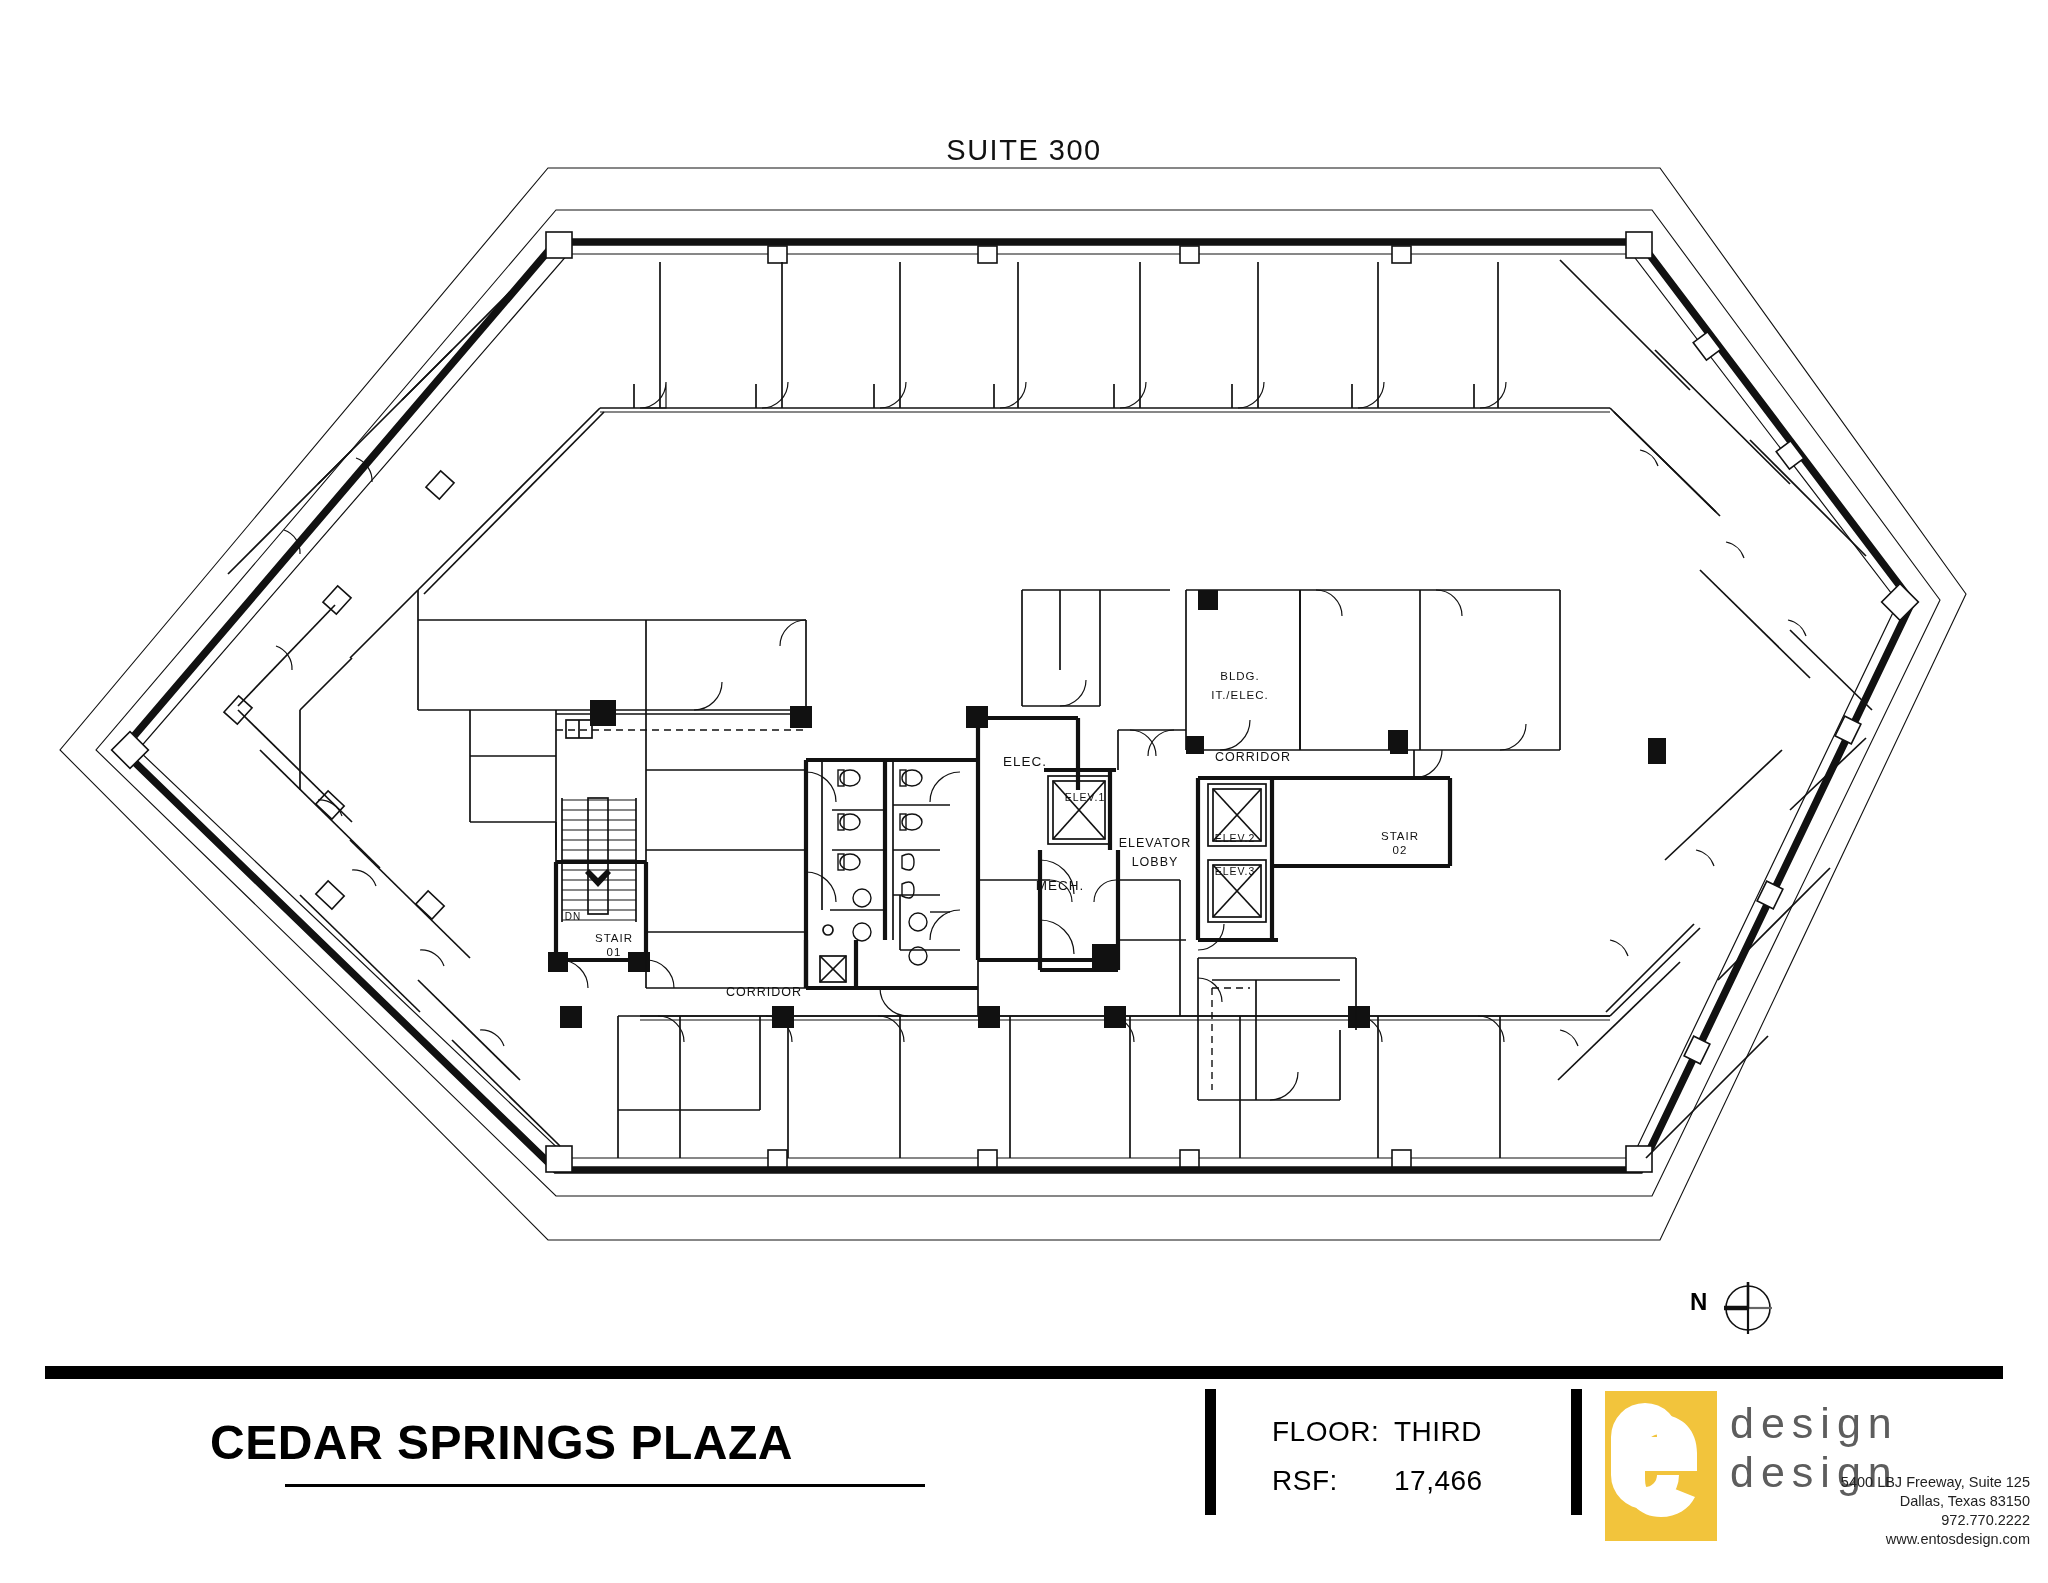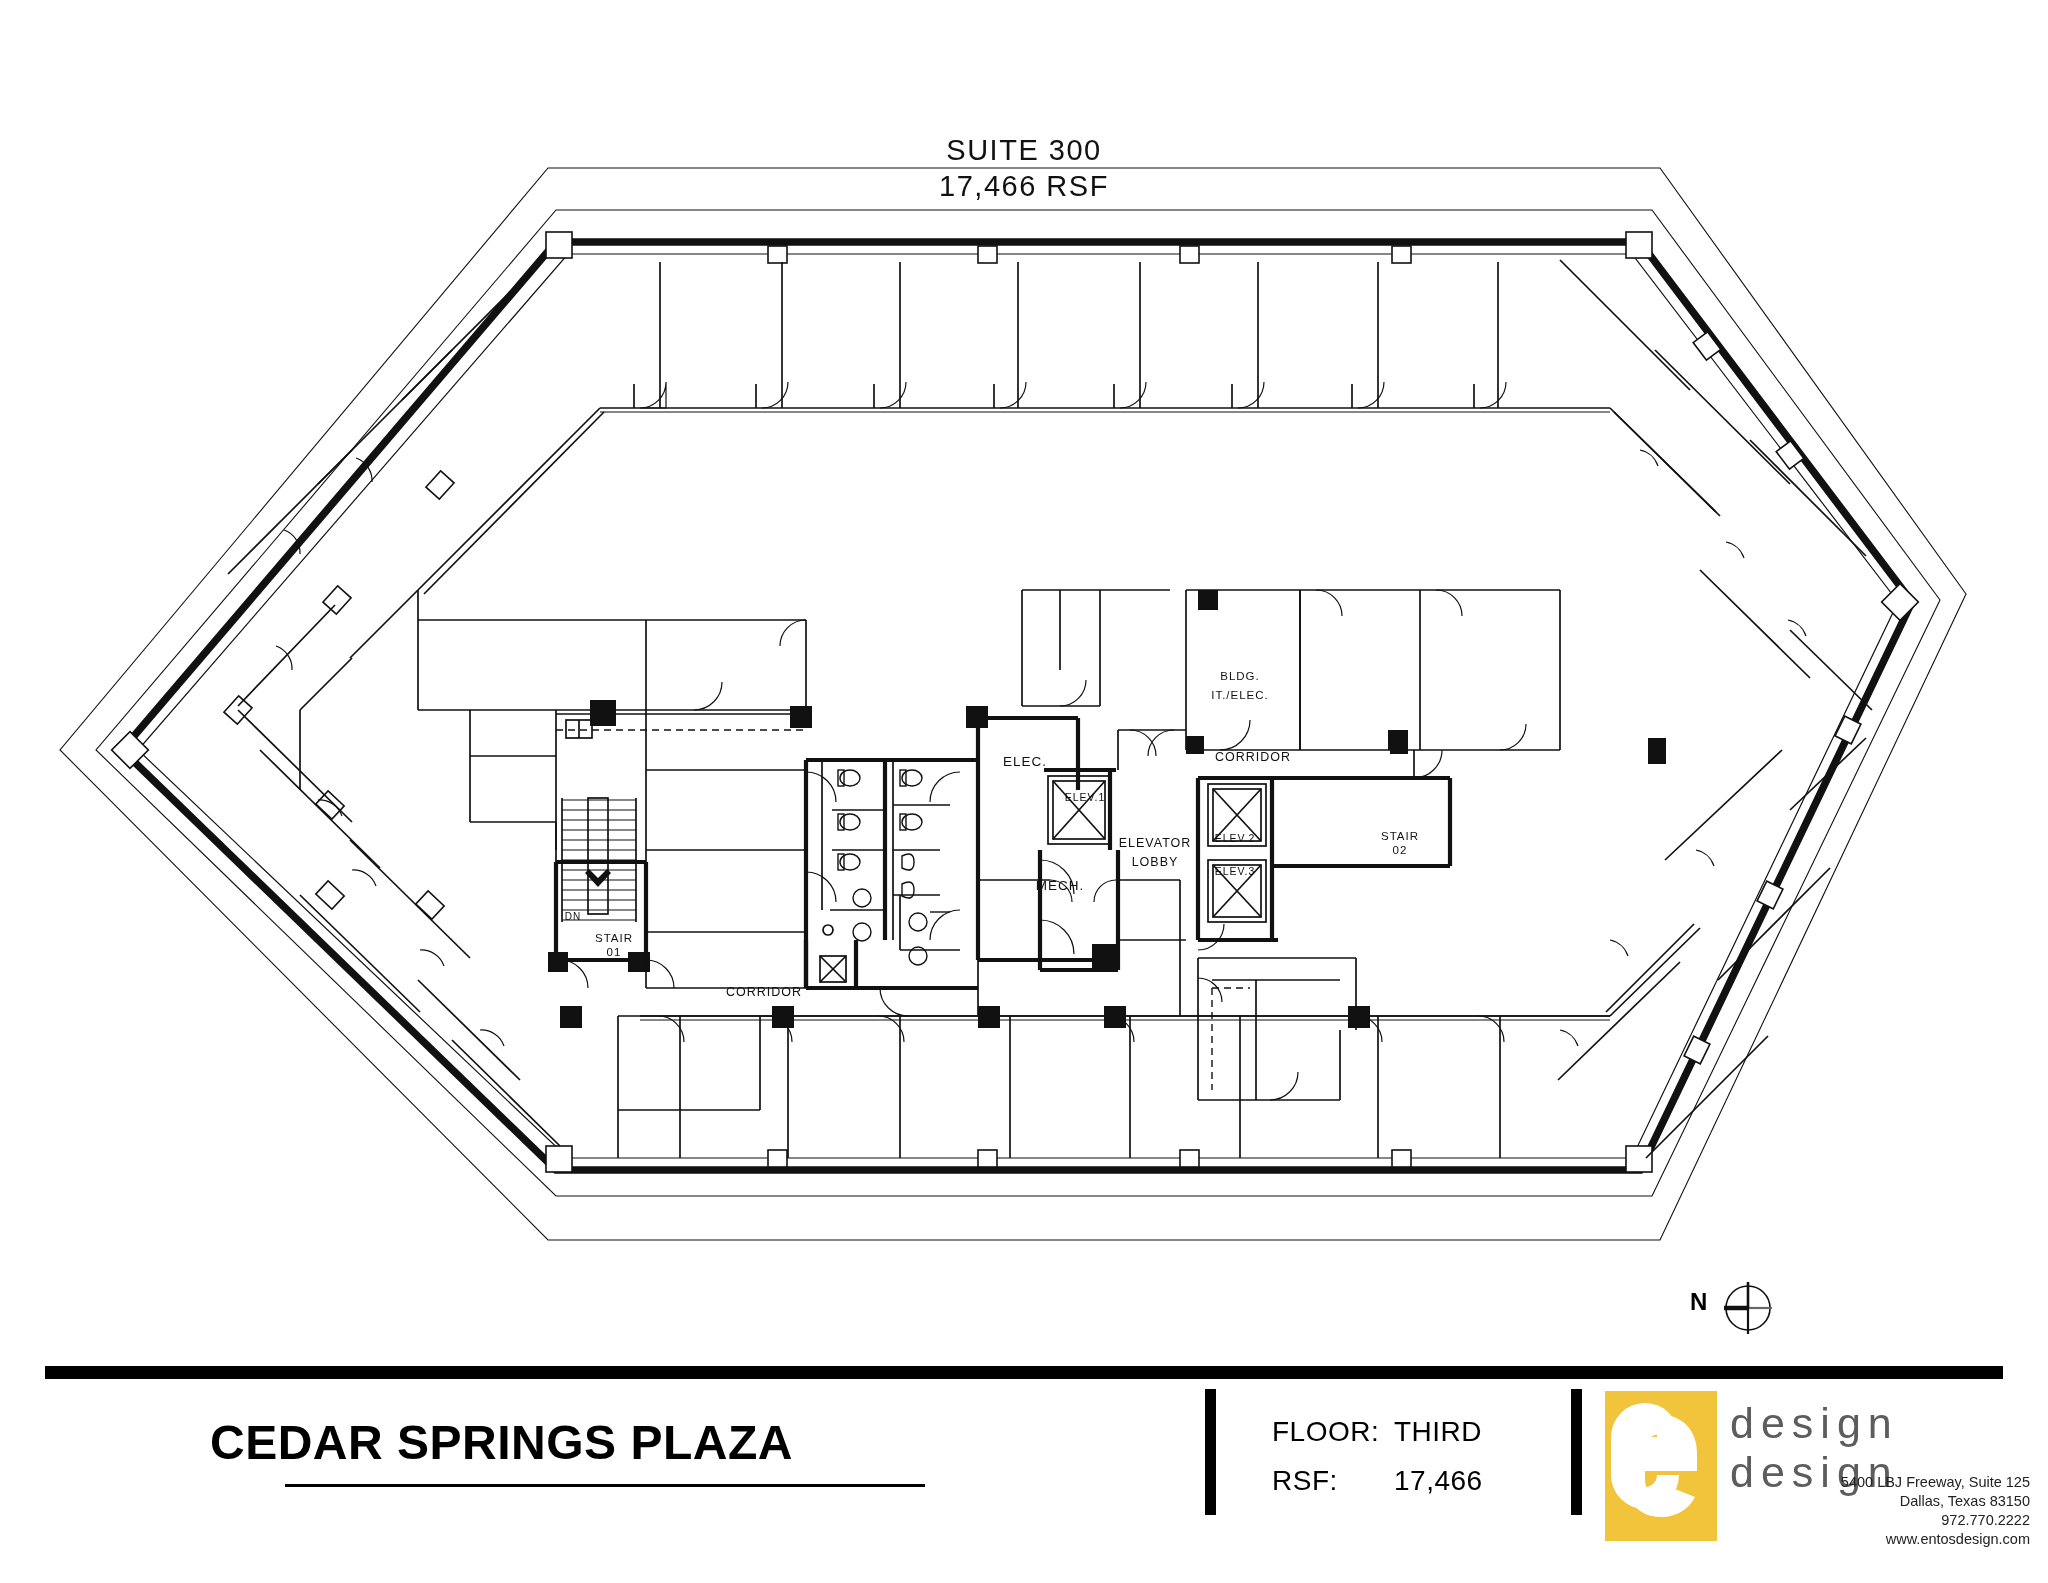--- a/index.html
+++ b/index.html
@@ -47,21 +47,20 @@
   .brand{position:absolute;left:1730px;top:14px;font-size:43px;letter-spacing:7px;color:#5d5d5d;font-family:"Liberation Sans",sans-serif;font-weight:500;}
   .contact{position:absolute;left:1600px;top:88px;width:430px;text-align:right;font-size:14.5px;line-height:19px;color:#222;font-family:Liberation Sans, sans-serif;}
 </style>
 </head>
 <body>
 
 <div id="sheet">
 
   <div class="suite-head">
     <div class="ln l1">SUITE 300</div>
-    <div class="ln l2">17,466 RSF</div>
   </div>
 
   <div id="plan">
     <svg viewBox="0 0 2048 1130" xmlns="http://www.w3.org/2000/svg" shape-rendering="geometricPrecision">
       <defs>
         <style>
           .out  {fill:none;stroke:#111;stroke-width:1.1;}
           .wall {fill:none;stroke:#111;stroke-width:4.2;}
           .thin {fill:none;stroke:#111;stroke-width:1.7;}
           .hair {fill:none;stroke:#111;stroke-width:1.2;}

